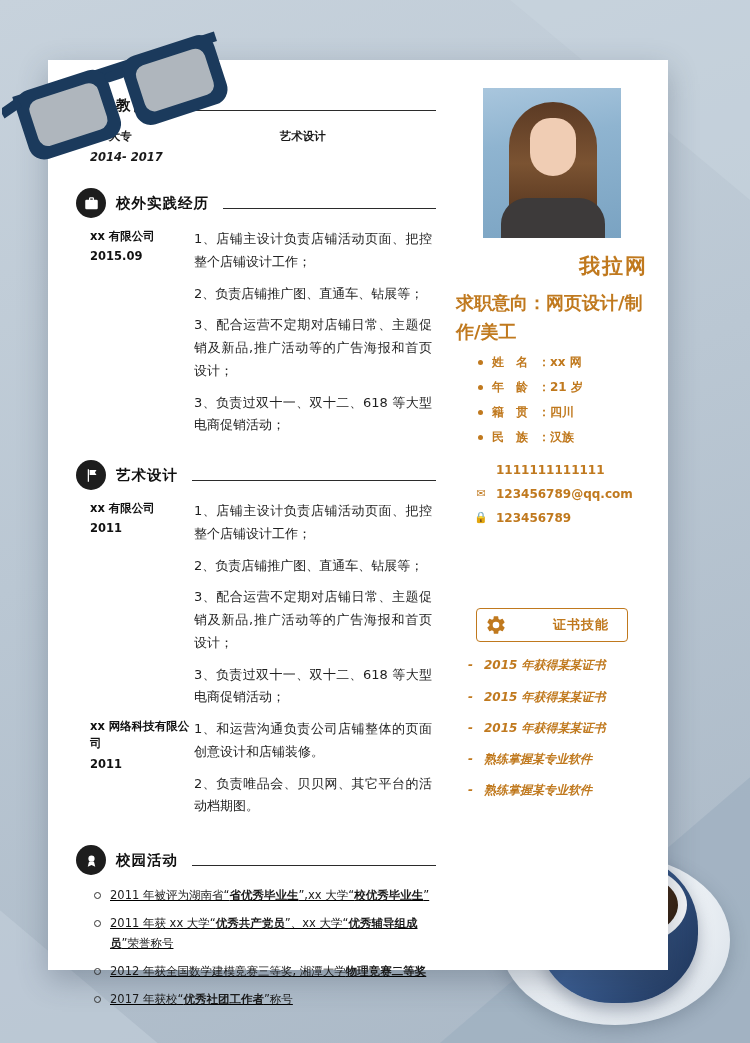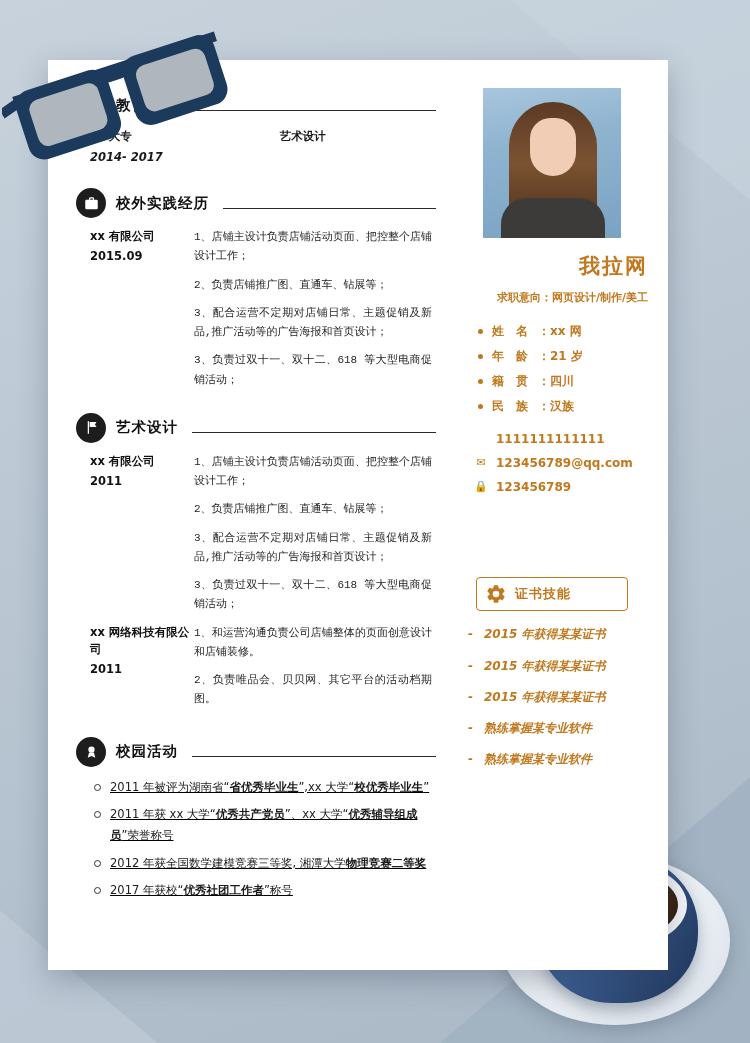--- a/index.html
+++ b/index.html
@@ -208,26 +208,25 @@
     font-size: 11.5px;
     color: #111;
     margin-top: 4px;
     font-weight: bold;
   }
   .exp-right {
     flex: 1;
     padding-right: 4px;
   }
   .exp-item {
-    font-size: 11px;
+    font-size: 13px;
     color: #1f1f1f;
     line-height: 1.75;
     margin-bottom: 9px;
     text-align: justify;
-    font-family: Liberation Mono, monospace;
   }
 
   
   .award-list {
     margin: 10px 4px 0 16px;
     padding: 0;
     list-style: none;
     text-decoration: underline;
   }
   .award-list li {
@@ -291,30 +290,30 @@
 
   .name {
     text-align: right;
     font-size: 21px;
     color: #c0791e;
     font-weight: bold;
     margin-top: 14px;
     letter-spacing: 2px;
   }
   .intent {
-    text-align: right;
-    font-size: 11px;
+    text-align: left;
+    font-size: 18px;
     color: #c0791e;
     margin-top: 9px;
     line-height: 1.6;
     font-weight: bold;
   }
 
   .info-list {
-    margin: 12px 0 0 22px;
+    margin: 3px 0 0 22px;
     padding: 0;
     list-style: none;
   }
   .info-list li {
     position: relative;
     padding-left: 14px;
     font-size: 12px;
     color: #c0791e;
     line-height: 2.1;
     font-weight: bold;
@@ -371,20 +370,21 @@
     width: 22px;
     height: 22px;
     flex: none;
     color: #c0791e;
   }
   .skill-title {
     font-size: 13px;
     color: #c0791e;
     font-weight: bold;
     letter-spacing: 1px;
+    margin-left: 38px;
   }
   .skill-list {
     margin: 14px 0 0 8px;
     padding: 0;
     list-style: none;
   }
   .skill-list li {
     position: relative;
     padding-left: 20px;
     font-size: 12px;

